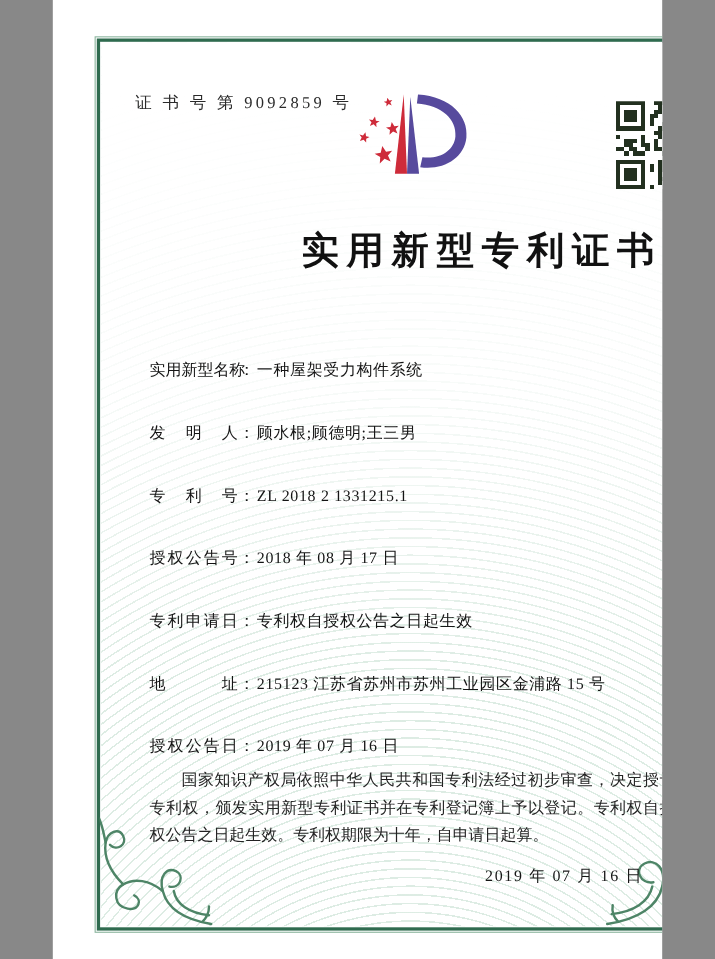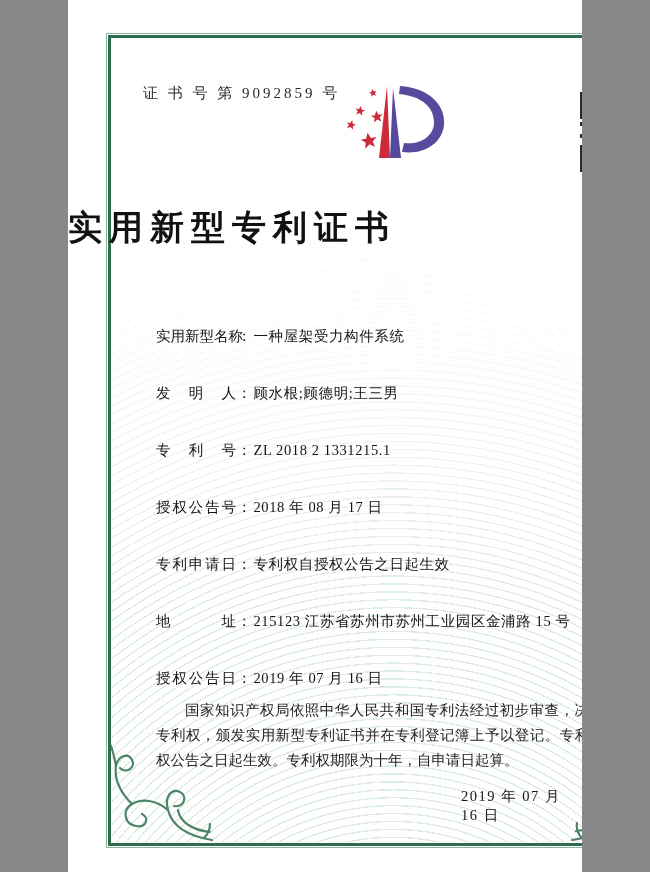--- a/index.html
+++ b/index.html
@@ -1,32 +1,32 @@
 <!DOCTYPE html>
 <html><head>
 <meta charset="utf-8">
 <style>
   html,body{margin:0;padding:0;background:#888;}
   .page{
-    position:relative;width:514px;height:872px;margin:0 auto;background:#ffffff;
+    position:relative;width:554px;height:872px;margin:0 auto;background:#ffffff;
     font-family:"Liberation Serif","DejaVu Serif",serif;color:#1c1c1c;overflow:hidden;
   }
   
   .frame{position:absolute;left:38px;top:33px;width:572px;height:813px;border:1px solid #8ab49d;}
   .frame .inner-line{position:absolute;inset:1px;border:3px solid #2f6b4f;}
   
   .guilloche{
     position:absolute;inset:5px;
     background:repeating-radial-gradient(120% 95% at 50% 135%,
       rgba(120,180,146,.25) 0 1.2px, rgba(255,255,255,0) 1.2px 7px);
   }
   .white-fade{position:absolute;inset:5px;
     background:linear-gradient(180deg,#fff 6%,rgba(255,255,255,.8) 38%,rgba(255,255,255,0) 72%);}
   .cert-no{position:absolute;left:75px;top:84px;font-size:15px;letter-spacing:3px;color:#2a2a2a;}
-  .title{position:absolute;left:0;top:186px;width:100%;text-align:left;
+  .title{position:absolute;left:0;top:186px;width:100%;text-align:right;
     font-size:34px;font-weight:600;letter-spacing:7px;color:#111;}
   .frow{position:absolute;left:88px;font-size:14.5px;color:#141414;white-space:nowrap;}
   .f-label{display:inline-block;width:80px;text-align:justify;text-align-last:justify;vertical-align:top;}
   .f-colon{margin:0 2px 0 1px;}
   .f-value{letter-spacing:.6px;}
   .grant-pub{position:absolute;left:345px;top:0;}
   .body-text{position:absolute;left:88px;top:500px;width:478px;}
   .body-text p{margin:0;font-size:14.5px;line-height:25px;text-indent:2em;text-align:justify;color:#232323;}
   .seal-date{position:absolute;left:393px;top:787px;font-size:14.5px;letter-spacing:1.5px;color:#161616;z-index:4;}
   .ornament{position:absolute;z-index:1;}

